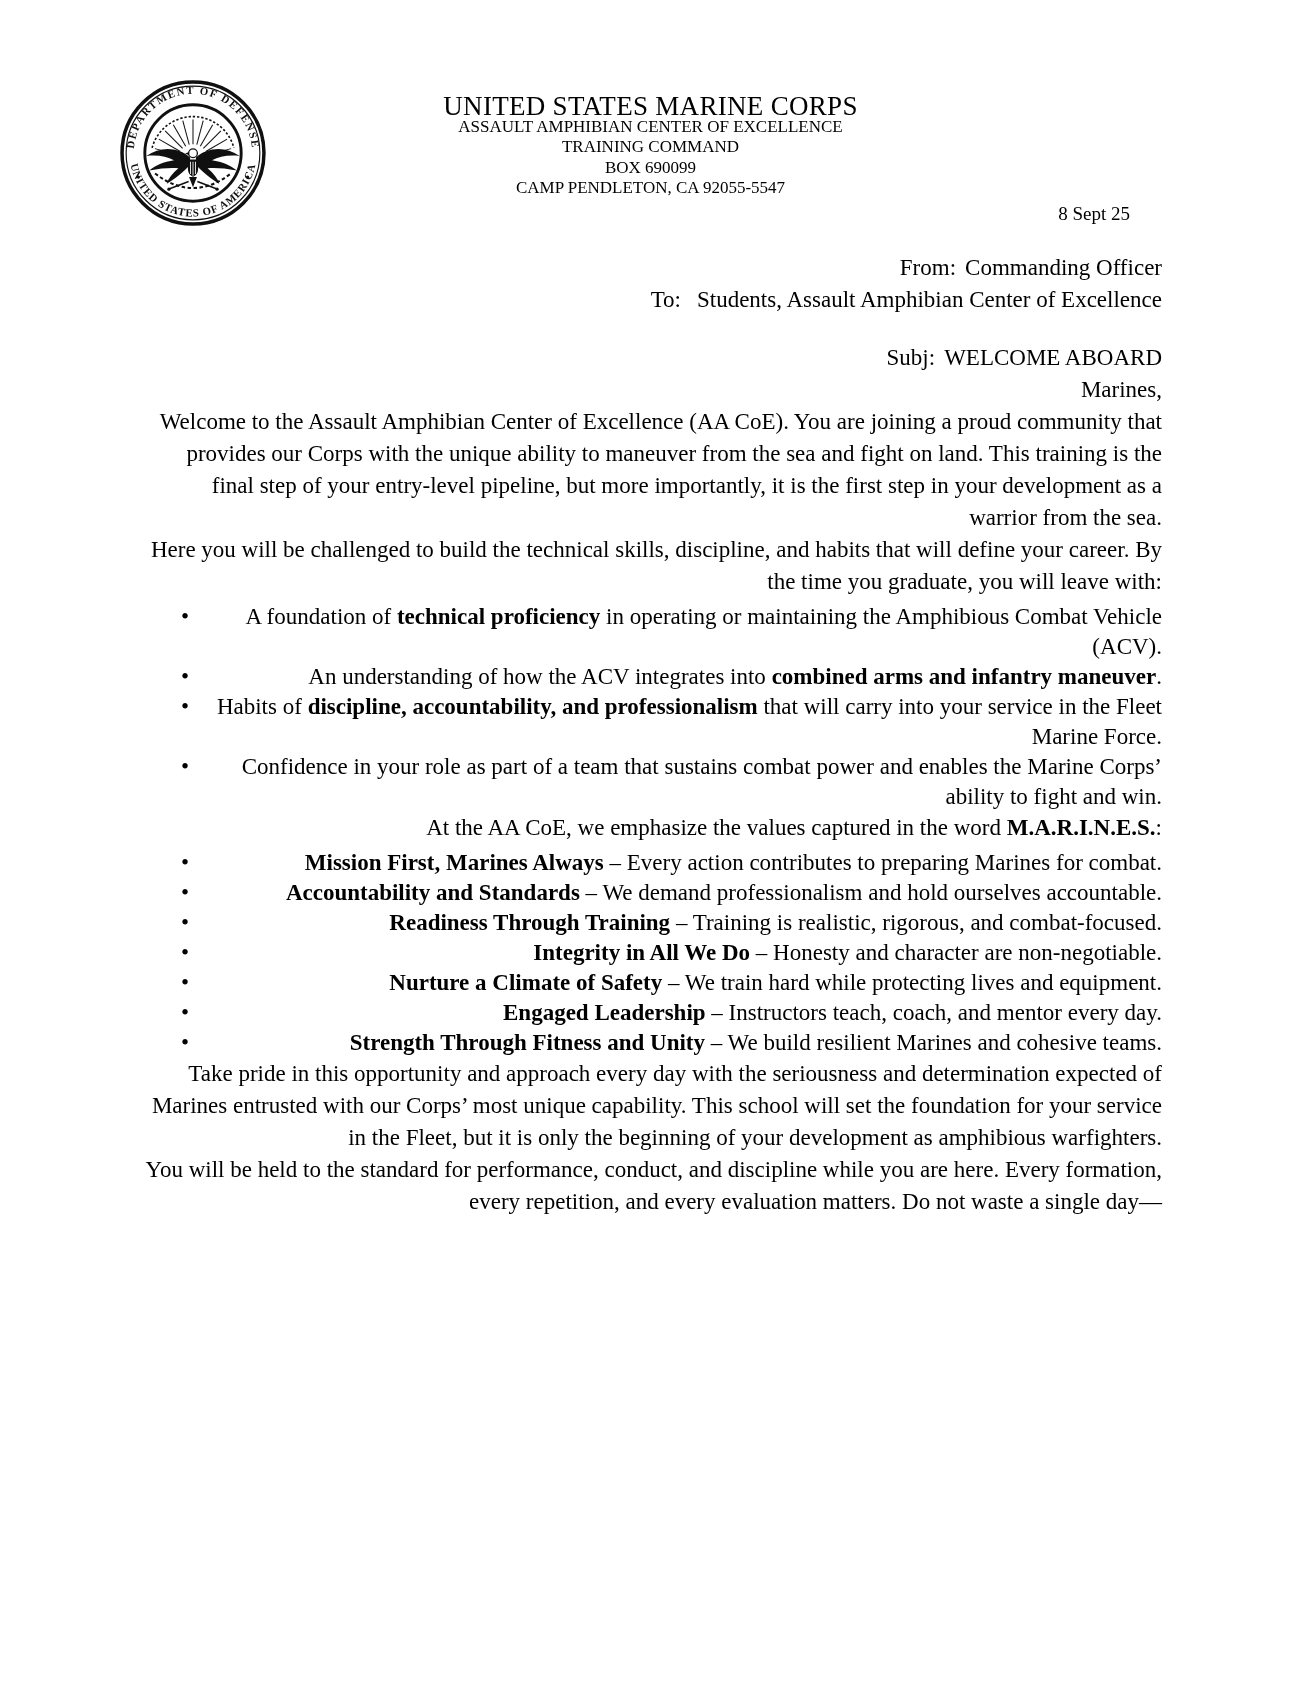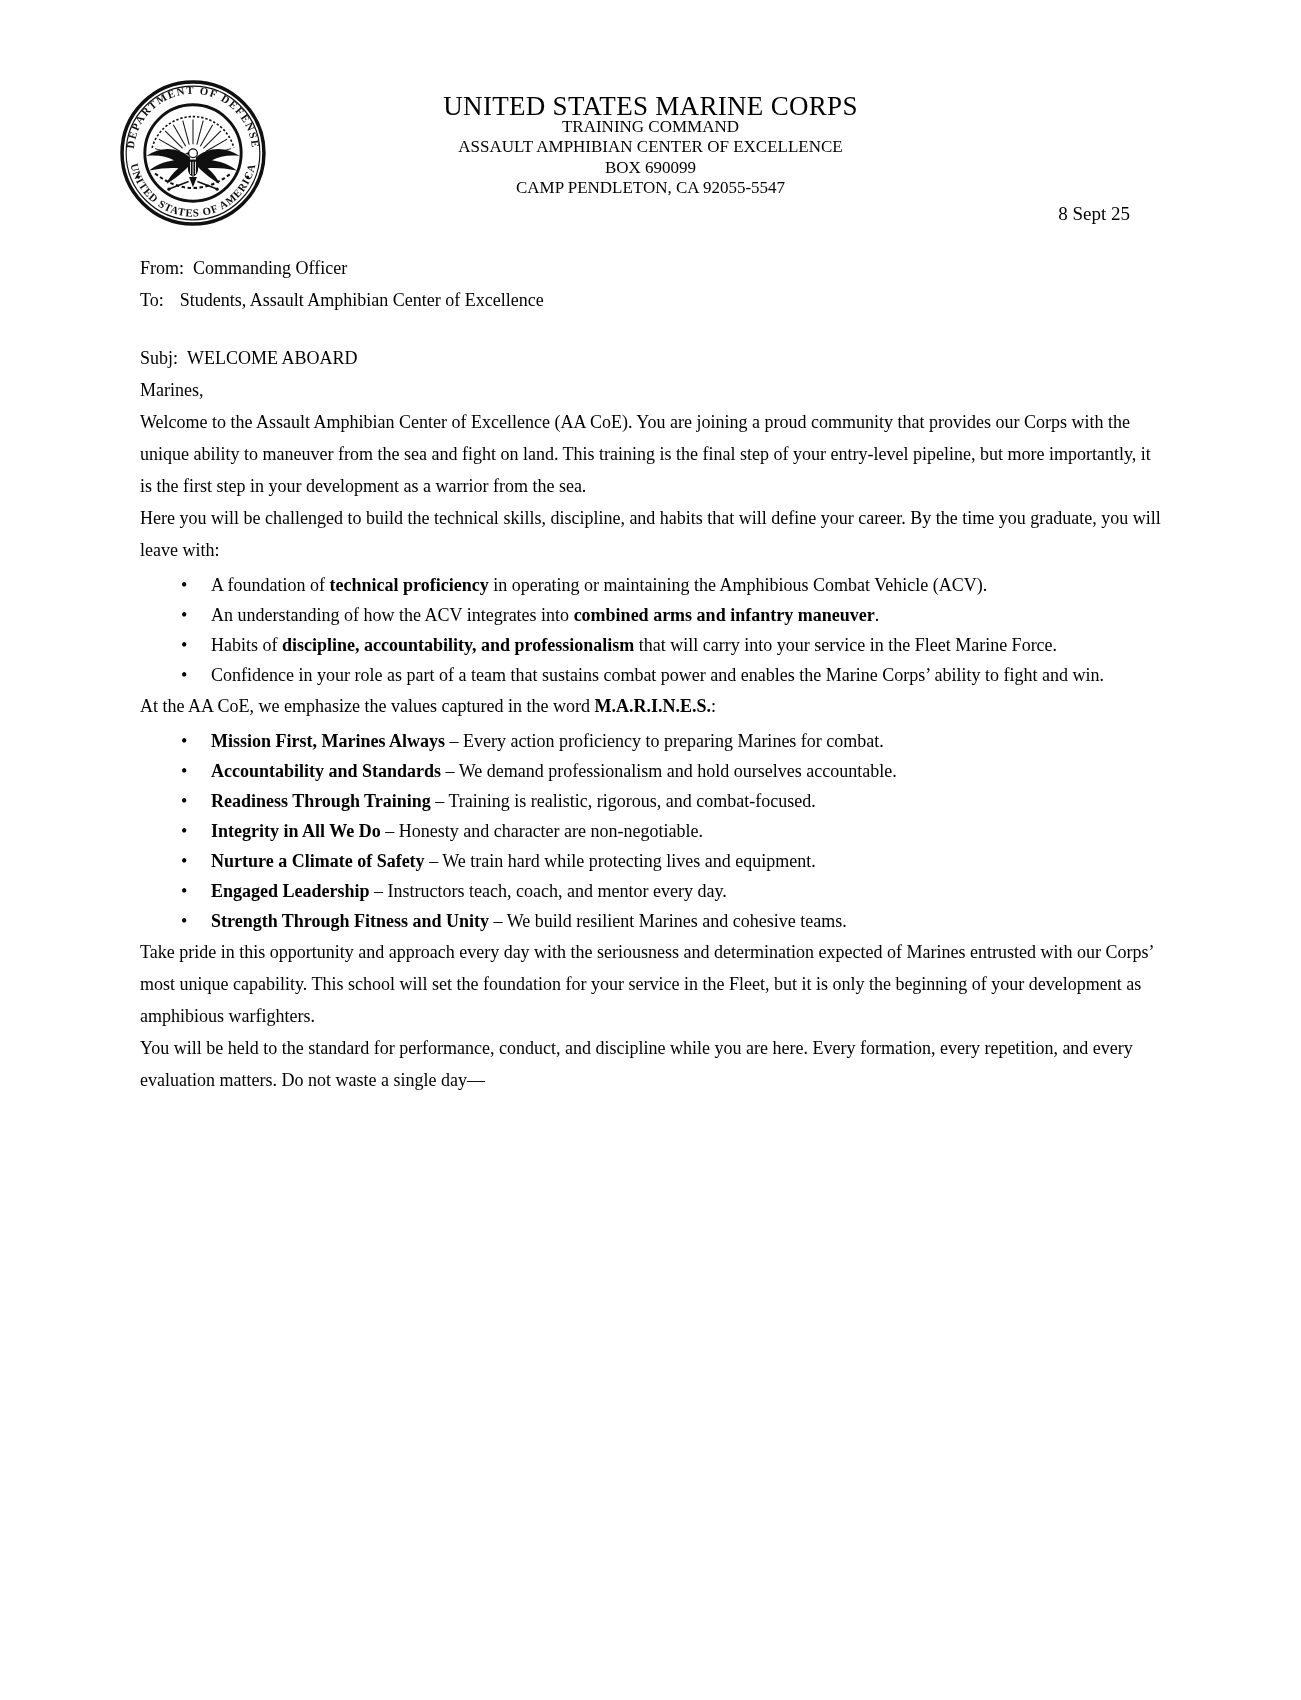--- a/index.html
+++ b/index.html
@@ -49,22 +49,23 @@
     font-size: 19px;
     line-height: 28px;
   }
 
   
   .letter {
     position: absolute;
     left: 140px;
     top: 252px;
     width: 1022px;
-    font-size: 18px;
+    font-size: 23px;
     line-height: 32px;
+    text-align: right;
   }
   .letter p { margin: 0; }
   .block { margin-top: 26px; }
   .addr-line .lbl { margin-right: 9px; }
   .addr-line .lbl-to { margin-right: 16px; }
   .subj .lbl { margin-right: 9px; }
 
   ul.bullets {
     list-style: none;
     margin: 4px 0 0 0;
@@ -130,22 +131,22 @@
         <path d="M34 74.5 L47 69.5 M66 74.5 L53 69.5" stroke="#101010" stroke-width="1"></path>
         <circle cx="33.5" cy="74.8" r="1.1" fill="#101010"></circle>
         <circle cx="66.5" cy="74.8" r="1.1" fill="#101010"></circle>
       </g>
       <path d="M 24 64 Q 50 84 76 64" fill="none" stroke="#101010" stroke-width="1.4" stroke-dasharray="2.4 1.7"></path>
     </svg>
   </div>
 
   <header class="letterhead">
     <div class="lh-line lh-title">UNITED STATES MARINE CORPS</div>
+    <div class="lh-line">ASSAULT AMPHIBIAN CENTER OF EXCELLENCE</div>
     <div class="lh-line">TRAINING COMMAND</div>
-    <div class="lh-line">ASSAULT AMPHIBIAN CENTER OF EXCELLENCE</div>
     <div class="lh-line">BOX 690099</div>
     <div class="lh-line">CAMP PENDLETON, CA 92055-5547</div>
   </header>
 
   <div class="date">8 Sept 25</div>
 
   <main class="letter">
 
     <div class="addr">
       <div class="addr-line">
@@ -175,21 +176,21 @@
 
         <li><span><span>Habits of </span><b>discipline, accountability, and professionalism</b><span> that will carry into your service in the Fleet Marine Force.</span></span></li>
 
         <li><span><span>Confidence in your role as part of a team that sustains combat power and enables the Marine Corps’ ability to fight and win.</span></span></li>
       </ul>
 
     <p class="block"><span>At the AA CoE, we emphasize the values captured in the word </span><b>M.A.R.I.N.E.S.</b><span>:</span></p>
 
     <ul class="bullets">
 
-        <li><span><b>Mission First, Marines Always</b><span> – Every action proficiency to preparing Marines for combat.</span></span></li>
+        <li><span><b>Mission First, Marines Always</b><span> – Every action contributes to preparing Marines for combat.</span></span></li>
 
         <li><span><b>Accountability and Standards</b><span> – We demand professionalism and hold ourselves accountable.</span></span></li>
 
         <li><span><b>Readiness Through Training</b><span> – Training is realistic, rigorous, and combat-focused.</span></span></li>
 
         <li><span><b>Integrity in All We Do</b><span> – Honesty and character are non-negotiable.</span></span></li>
 
         <li><span><b>Nurture a Climate of Safety</b><span> – We train hard while protecting lives and equipment.</span></span></li>
 
         <li><span><b>Engaged Leadership</b><span> – Instructors teach, coach, and mentor every day.</span></span></li>

